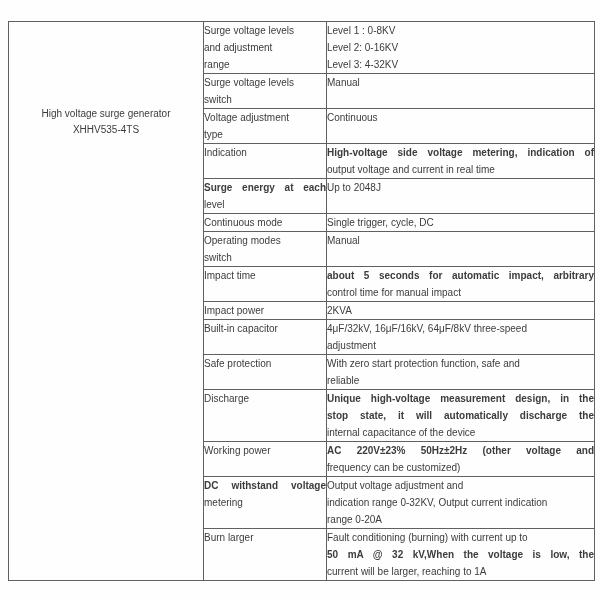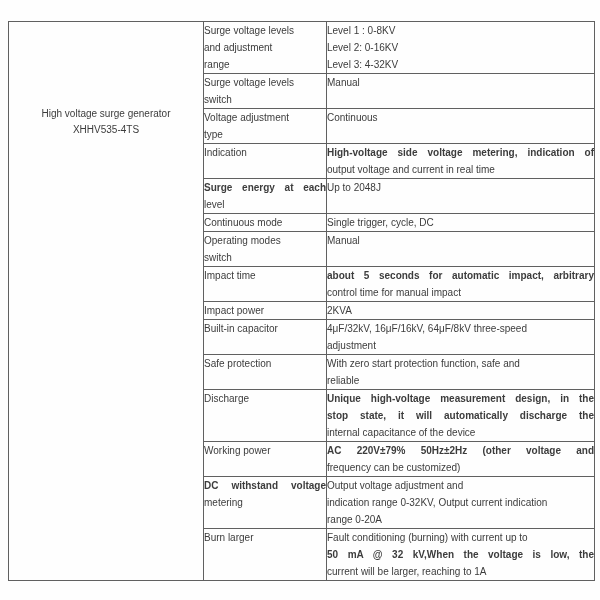--- a/index.html
+++ b/index.html
@@ -183,21 +183,21 @@
             <div class="line stretch">Unique high-voltage measurement design, in the</div>
             <div class="line stretch">stop state, it will automatically discharge the</div>
             <div class="line">internal capacitance of the device</div>
           </td>
         </tr>
         <tr>
           <td class="param-cell">
             <div class="line">Working power</div>
           </td>
           <td class="value-cell">
-            <div class="line stretch">AC 220V±79% 50Hz±2Hz (other voltage and</div>
+            <div class="line stretch">AC 220V±23% 50Hz±2Hz (other voltage and</div>
             <div class="line">frequency can be customized)</div>
           </td>
         </tr>
         <tr>
           <td class="param-cell">
             <div class="line stretch">DC withstand voltage</div>
             <div class="line">metering</div>
           </td>
           <td class="value-cell">
             <div class="line">Output voltage adjustment and</div>

